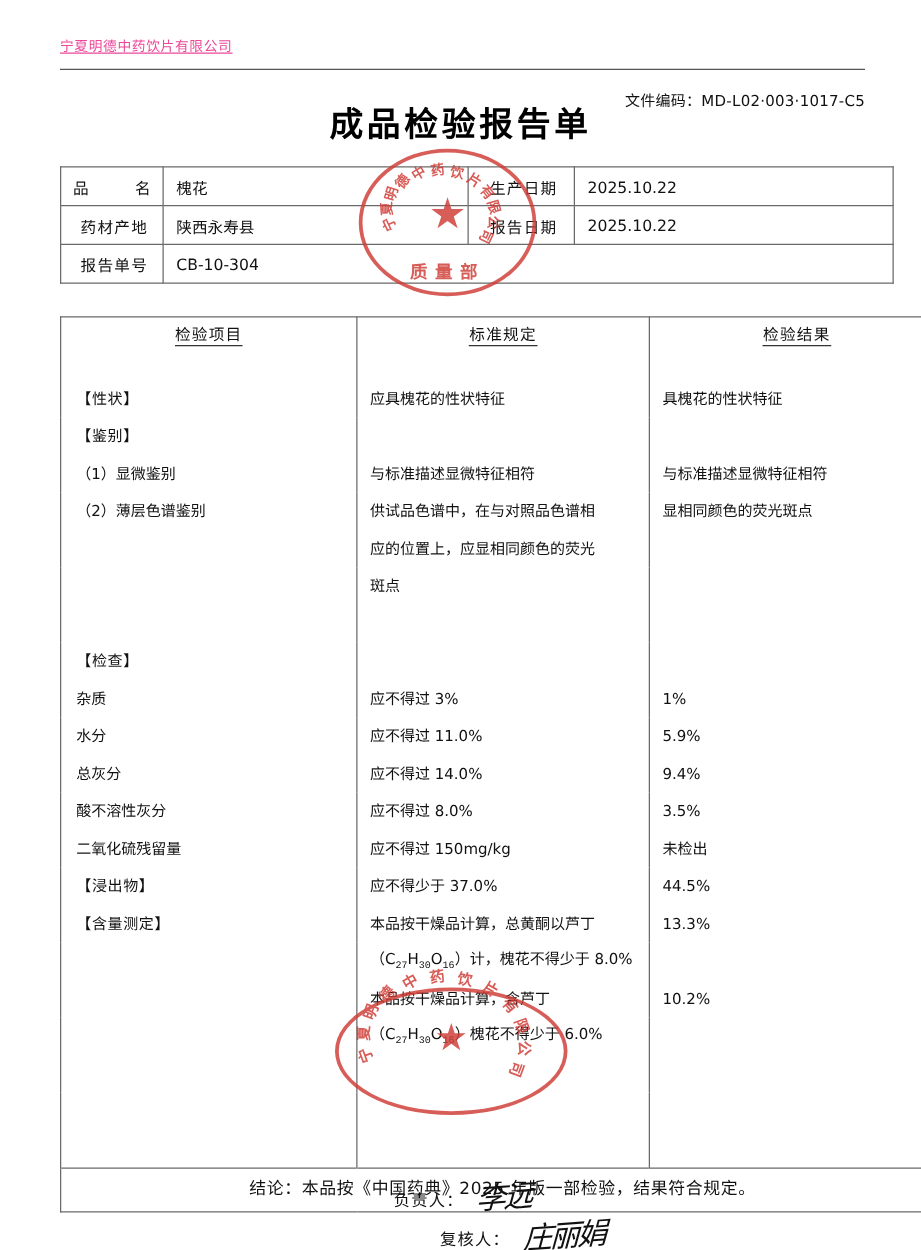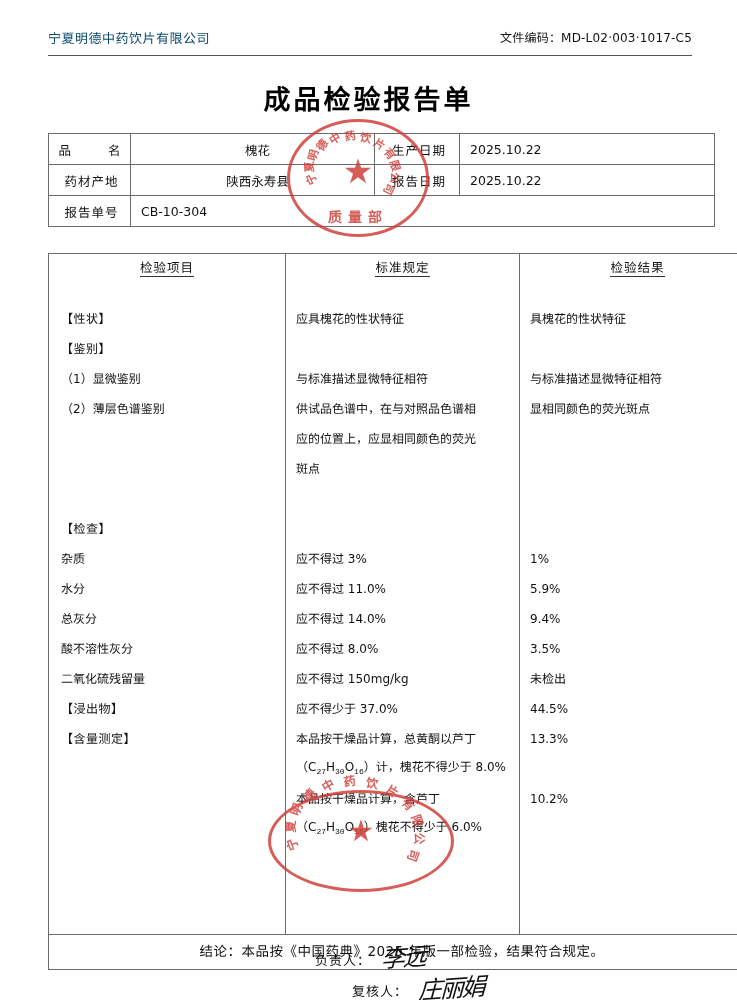--- a/index.html
+++ b/index.html
@@ -28,30 +28,32 @@
     top: 28px;
     width: 644px;
     height: 24px;
     display: flex;
     align-items: flex-start;
     justify-content: space-between;
     border-bottom: 1px solid #555;
     padding-bottom: 3px;
   }
   .company-name {
-    font-size: 13px;
+    font-size: 11px;
     letter-spacing: 0.5px;
-    color: #0c4a6e;
+    color: #ec4899;
     white-space: nowrap;
+    text-decoration: underline;
   }
   .doc-code {
     font-size: 12px;
     color: #111;
     white-space: nowrap;
     letter-spacing: 0.2px;
+    margin-top: 43px;
   }
 
   
   .doc-title {
     position: absolute;
     left: 0;
     top: 78px;
     width: 737px;
     text-align: center;
     font-size: 27px;
@@ -82,21 +84,21 @@
     text-align: center;
     letter-spacing: 4px;
     padding-left: 4px !important;
     box-sizing: border-box;
   }
   .info-label.tight { letter-spacing: 1px; }
   .info-value {
     padding-left: 10px !important;
     height: 30px;
   }
-  .info-value.w-mid { width: 233px; text-align: center; }
+  .info-value.w-mid { width: 233px; }
   .info-label.right-lbl { width: 85px; }
   .info-value.right-val { width: 244px; }
 
   
   .insp-table {
     position: absolute;
     left: 48px;
     top: 253px;
     width: 644px;
     border-collapse: collapse;

